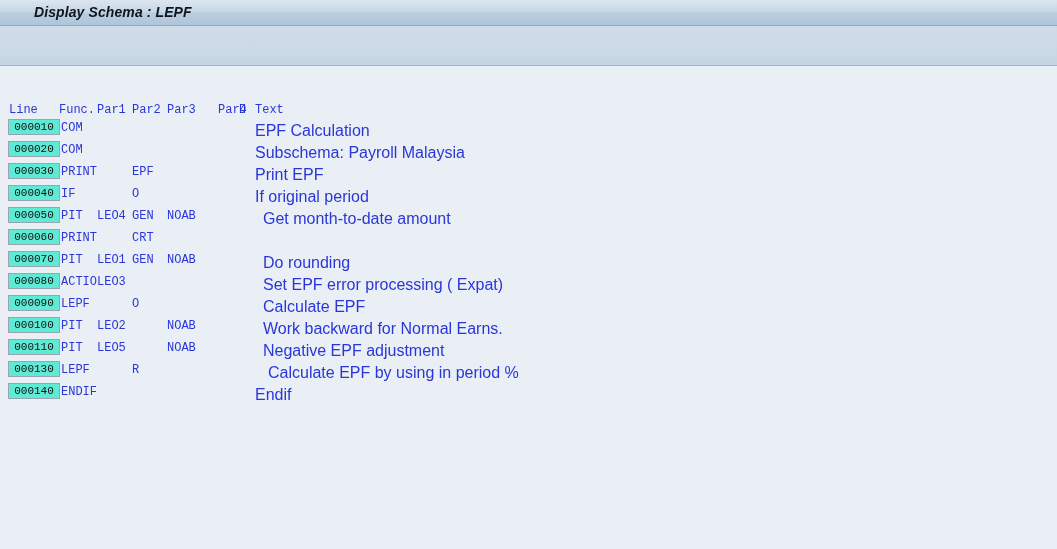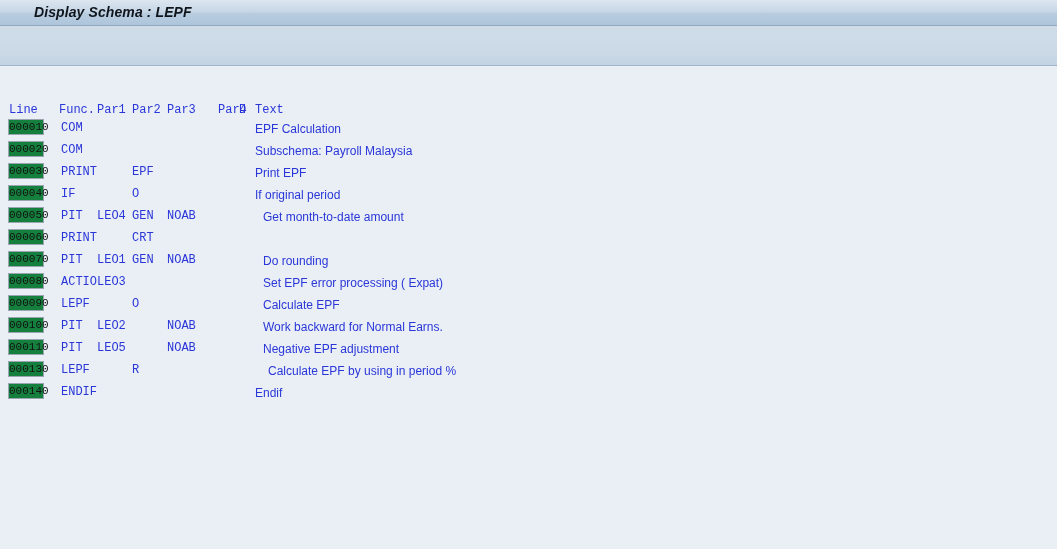--- a/index.html
+++ b/index.html
@@ -147,22 +147,22 @@
   .h-d     { left: 239px; }
   .h-text  { left: 255px; }
 
   .row {
     position: relative;
     height: 22px;
   }
   .lineno {
     position: absolute;
     left: 8px; top: 1px;
-    width: 36px; height: 16px;
-    background: #15803d;
+    width: 52px; height: 16px;
+    background: #5eead4;
     border: 1px solid #9aa5b1;
     box-sizing: border-box;
     font-family: "Liberation Mono", monospace;
     font-size: 11px;
     color: #111;
     text-align: center;
     line-height: 14px;
     letter-spacing: 0px;
   }
   .fcell {
@@ -176,21 +176,21 @@
   .c-func { left: 61px; }
   .c-par1 { left: 97px; }
   .c-par2 { left: 132px; }
   .c-par3 { left: 167px; }
   .c-par4 { left: 202px; }
   .c-d    { left: 240px; }
   .c-text {
     left: 255px;
     top: 4px;
     font-family: "Liberation Sans", sans-serif;
-    font-size: 12px;
+    font-size: 16px;
     color: #2a36d8;
   }
   .c-text.ind1 { left: 263px; }
   .c-text.ind2 { left: 268px; }
 </style>
 </head>
 <body>
 
 <div id="titlebar">
   <div id="titlebar-text">Display Schema : LEPF</div>

